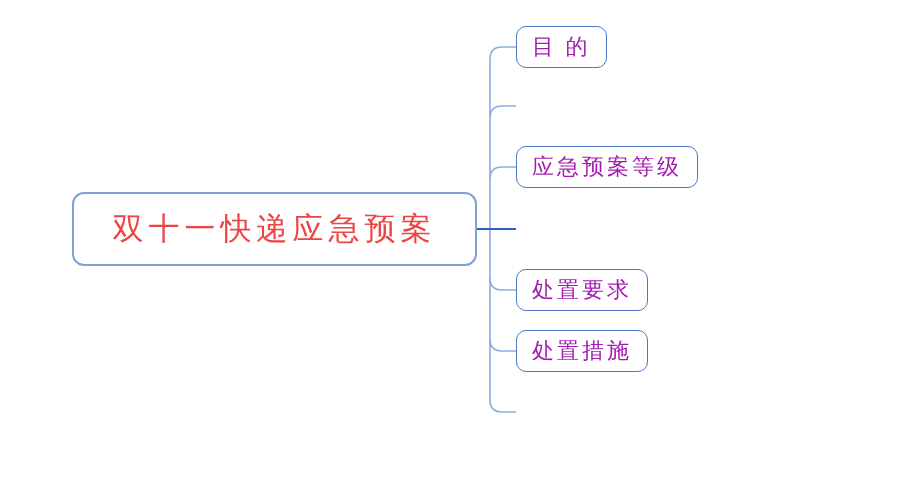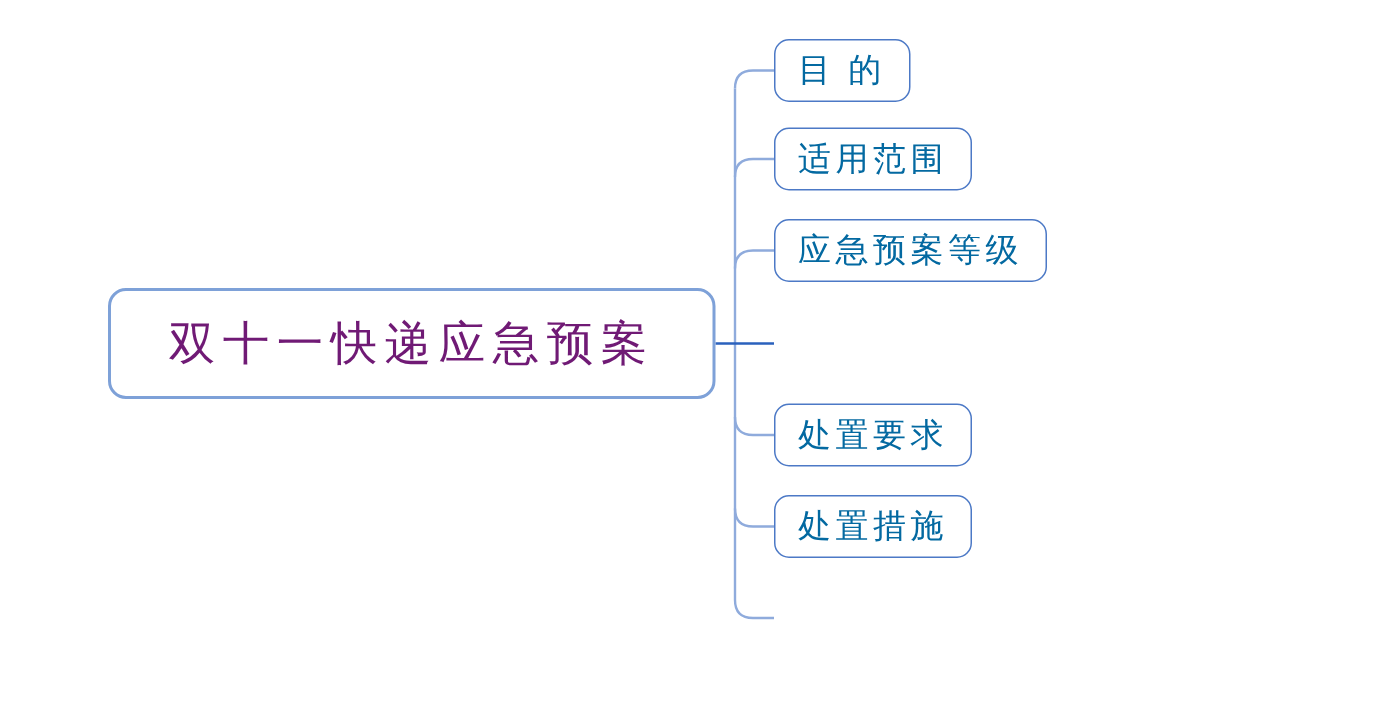--- a/index.html
+++ b/index.html
@@ -32,32 +32,32 @@
     left: 72px;
     top: 192px;
     width: 405px;
     height: 74px;
     border: 2px solid #7EA1D8;
     border-radius: 12px;
     line-height: 70px;
     text-align: center;
     font-size: 31px;
     letter-spacing: 5px;
-    color: #701a75;
+    color: #ef4444;
   }
   .child-node {
     left: 516px;
     height: 42px;
     border: 1.5px solid #4C79C6;
     border-radius: 10px;
     line-height: 39px;
     padding: 0 15px;
     font-size: 22px;
     letter-spacing: 3px;
-    color: #0369a1;
+    color: #a21caf;
     display: inline-block;
   }
 </style>
 </head>
 <body>
 
 <div class="canvas">
 
   <svg class="connectors" width="915" height="479" viewBox="0 0 915 479" fill="none">
 
@@ -75,21 +75,20 @@
 
     <path d="M490,400 Q490,412 502,412 L516,412" stroke="#8FABDC" stroke-width="1.6"></path>
 
     <path d="M477,229 L516,229" stroke="#2A61BD" stroke-width="1.8"></path>
   </svg>
 
   <div class="node root-node">双十一快递应急预案</div>
 
   <div class="node child-node" style="top:26px">目 的</div>
 
-  <div class="node child-node" style="top:85px">适用范围</div>
 
   <div class="node child-node" style="top:146px">应急预案等级</div>
 
 
   <div class="node child-node" style="top:269px">处置要求</div>
 
   <div class="node child-node" style="top:330px">处置措施</div>
 
 
 </div>

